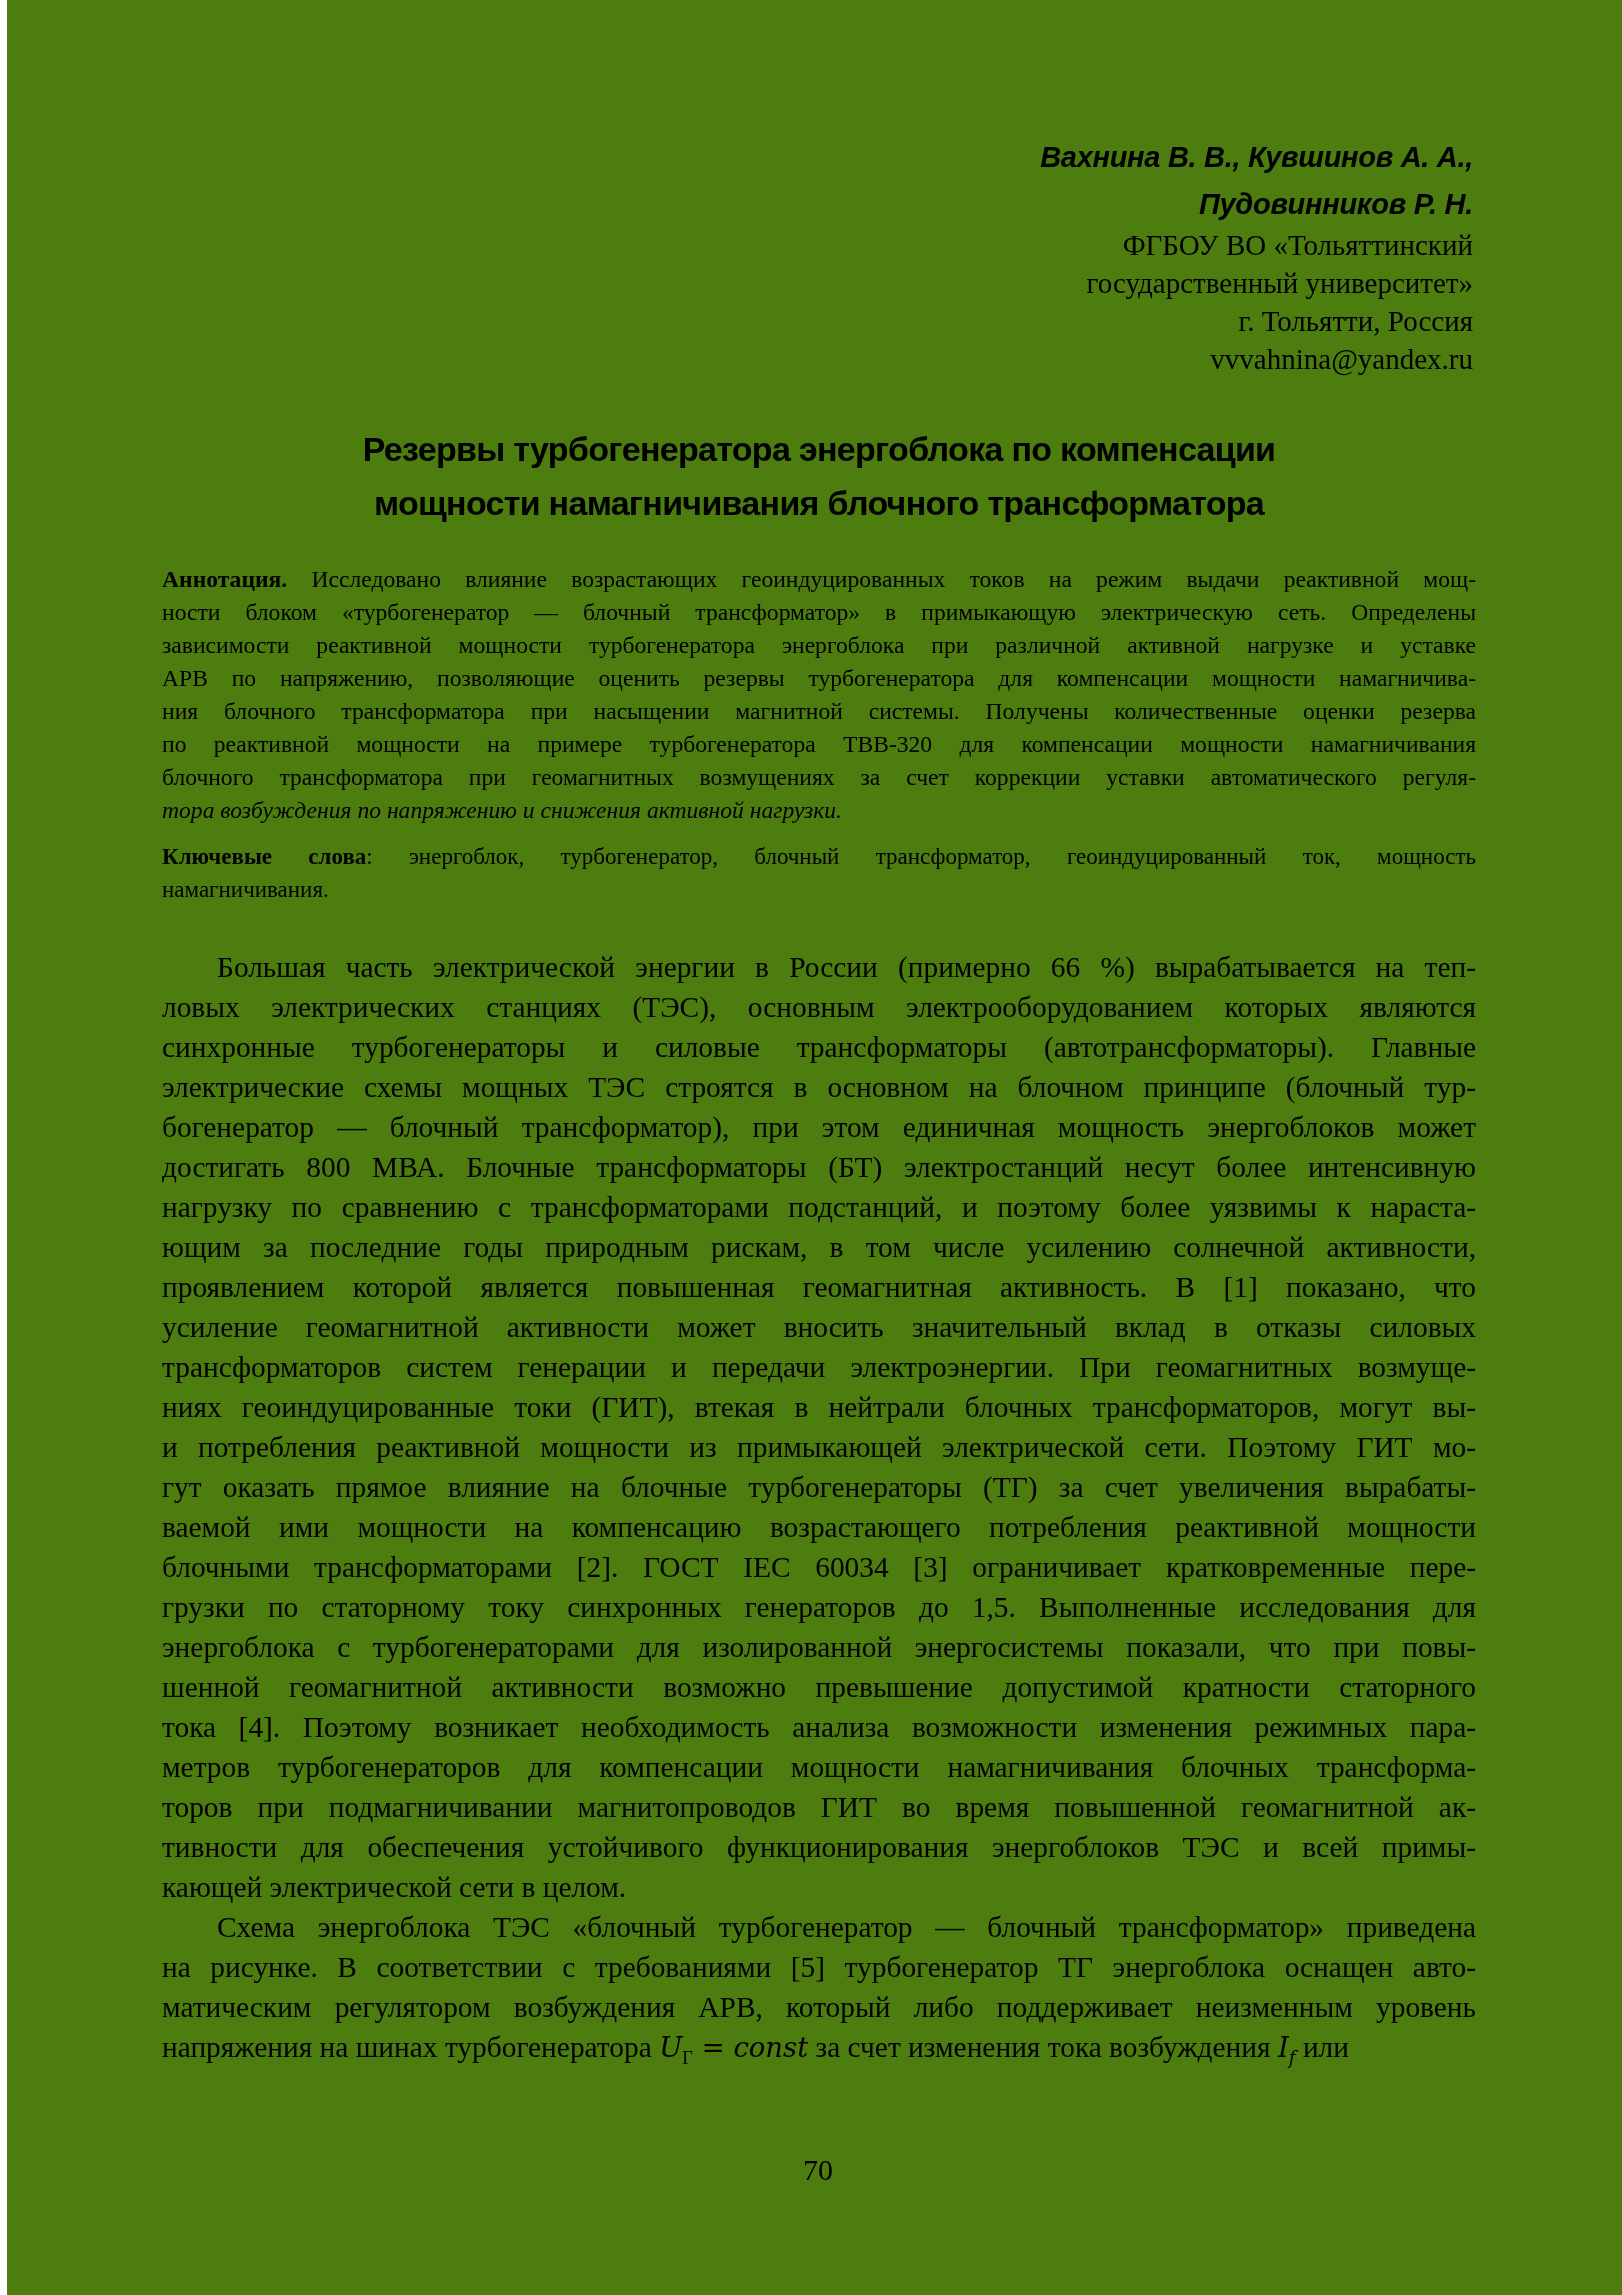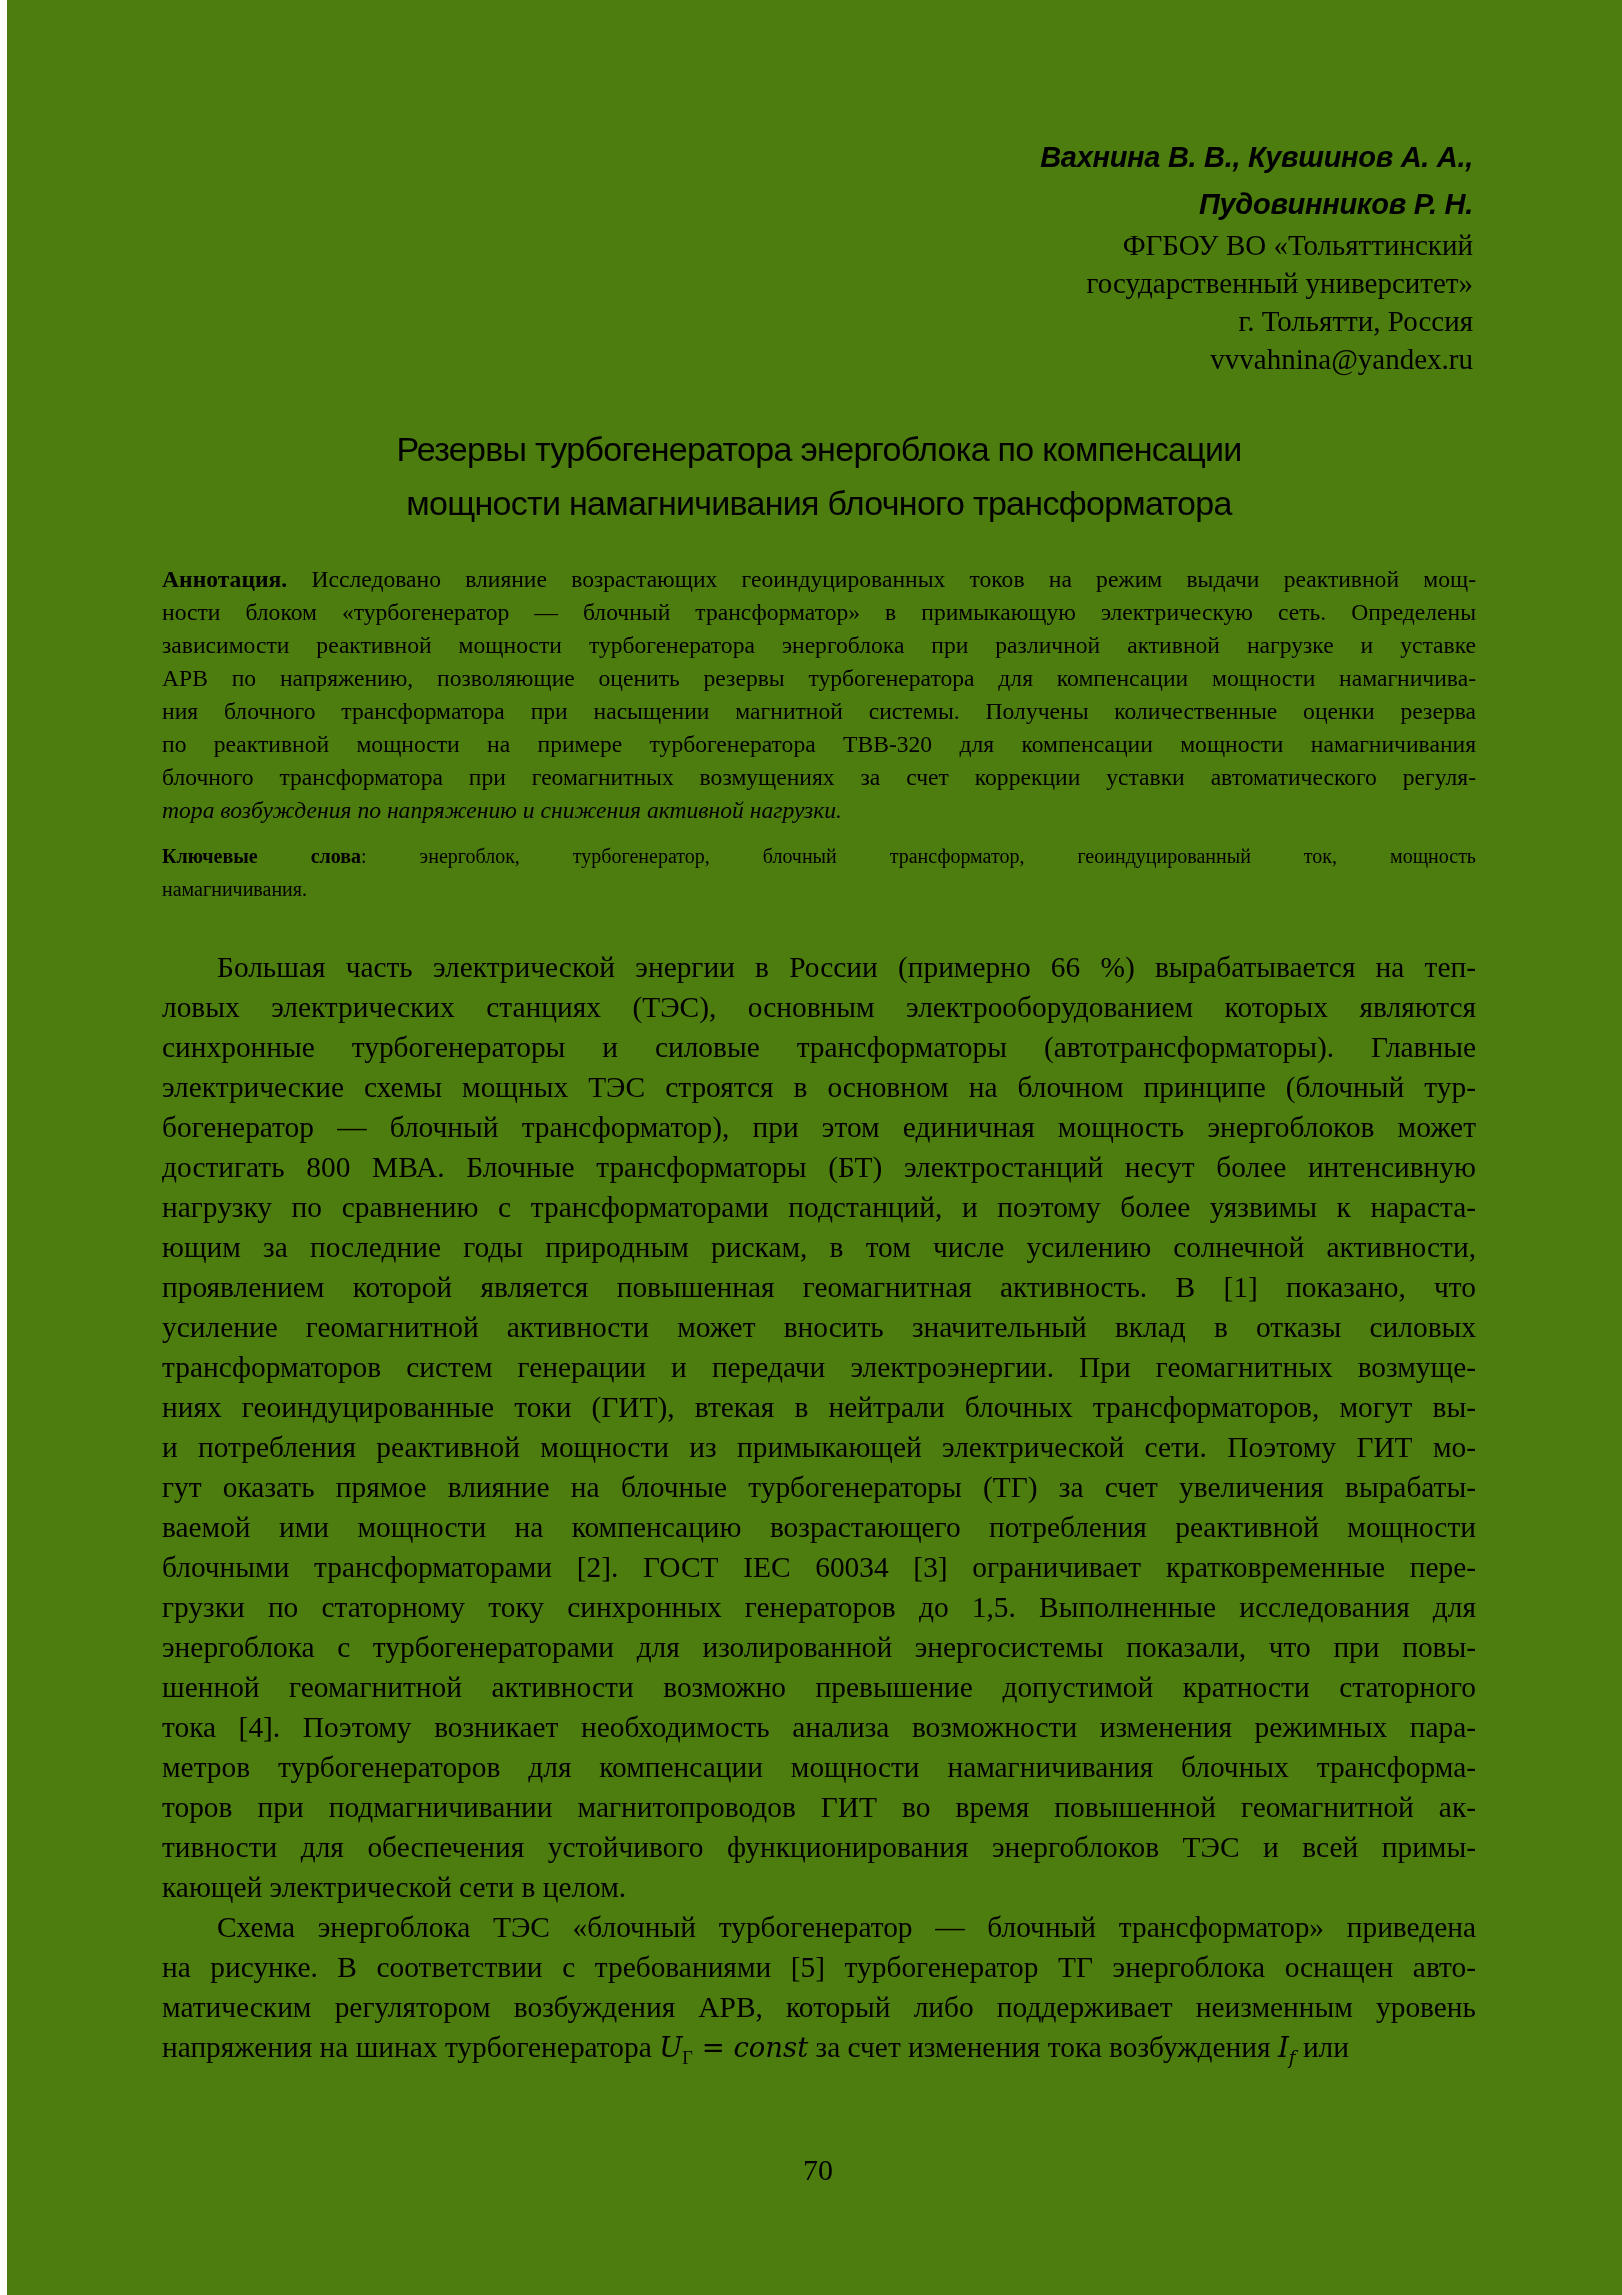--- a/index.html
+++ b/index.html
@@ -9,33 +9,33 @@
   .authors { position: absolute; right: 156px; top: 134px; text-align: right;
     font-family: "Liberation Sans", sans-serif; font-weight: bold; font-style: italic;
     font-size: 29px; line-height: 47px; letter-spacing: -0.3px; }
   .authors div { white-space: nowrap; }
 
   .affil { position: absolute; right: 156px; top: 226px; text-align: right;
     font-family: "Liberation Serif", serif; font-size: 29px; line-height: 38px; }
   .affil div { white-space: nowrap; margin-left: 24px; }
 
   .title { position: absolute; left: 155px; width: 1314px; top: 422px; text-align: center;
-    font-family: "Liberation Sans", sans-serif; font-weight: normal; font-size: 34px; line-height: 54px;
+    font-family: "Liberation Sans", sans-serif; font-weight: bold; font-size: 34px; line-height: 54px;
     letter-spacing: -0.7px; }
   .title div { white-space: nowrap; }
 
   .abstract { position: absolute; left: 155px; width: 1314px; top: 563px;
     font-family: "Liberation Serif", serif; font-size: 23.6px; line-height: 33px;
     text-align: justify; }
   .abstract .line { display: block; text-align: justify; text-align-last: justify; white-space: nowrap; height: 33px; overflow: visible; }
   .abstract .line.last { text-align-last: left; font-style: italic; }
   .lbl { font-weight: bold; }
 
   .keywords { position: absolute; left: 155px; width: 1314px; top: 840px;
-    font-family: "Liberation Serif", serif; font-size: 20px; line-height: 33px; }
+    font-family: "Liberation Serif", serif; font-size: 23px; line-height: 33px; }
   .keywords .line { display: block; text-align: justify; text-align-last: justify; white-space: nowrap; }
   .keywords .line.last { text-align-last: left; }
 
   .body { position: absolute; left: 155px; width: 1314px; top: 947px;
     font-family: "Liberation Serif", serif; font-size: 29.4px; line-height: 40px; }
   .body .line { display: block; text-align: justify; text-align-last: justify; white-space: nowrap; height: 40px; }
   .body .line.indent { padding-left: 55px; }
   .body .line.last { text-align-last: left; }
   .math { font-family: "DejaVu Serif", serif; font-style: italic; font-size: 27.5px; }
   .sub { font-size: 18.3px; vertical-align: -6.5px; font-style: normal; font-family: "Liberation Serif", serif; }

